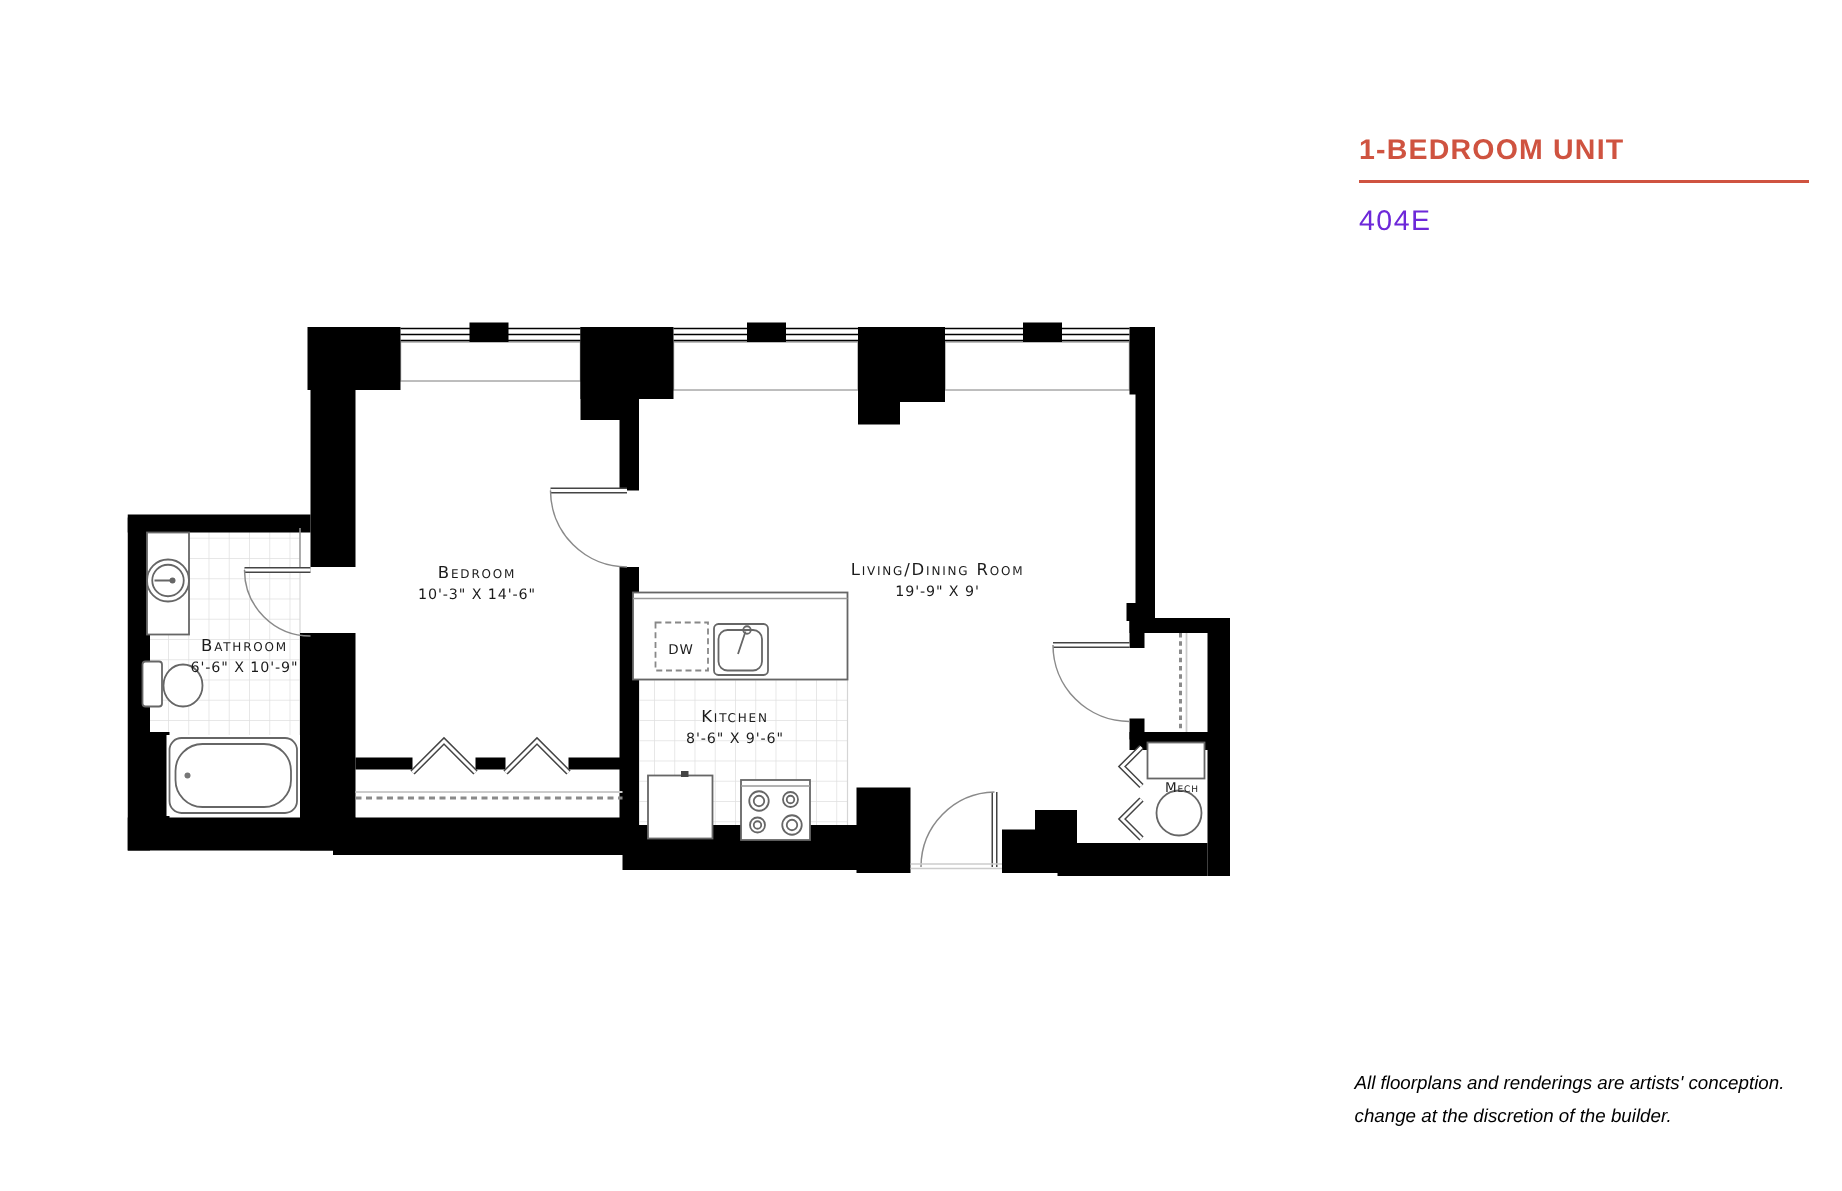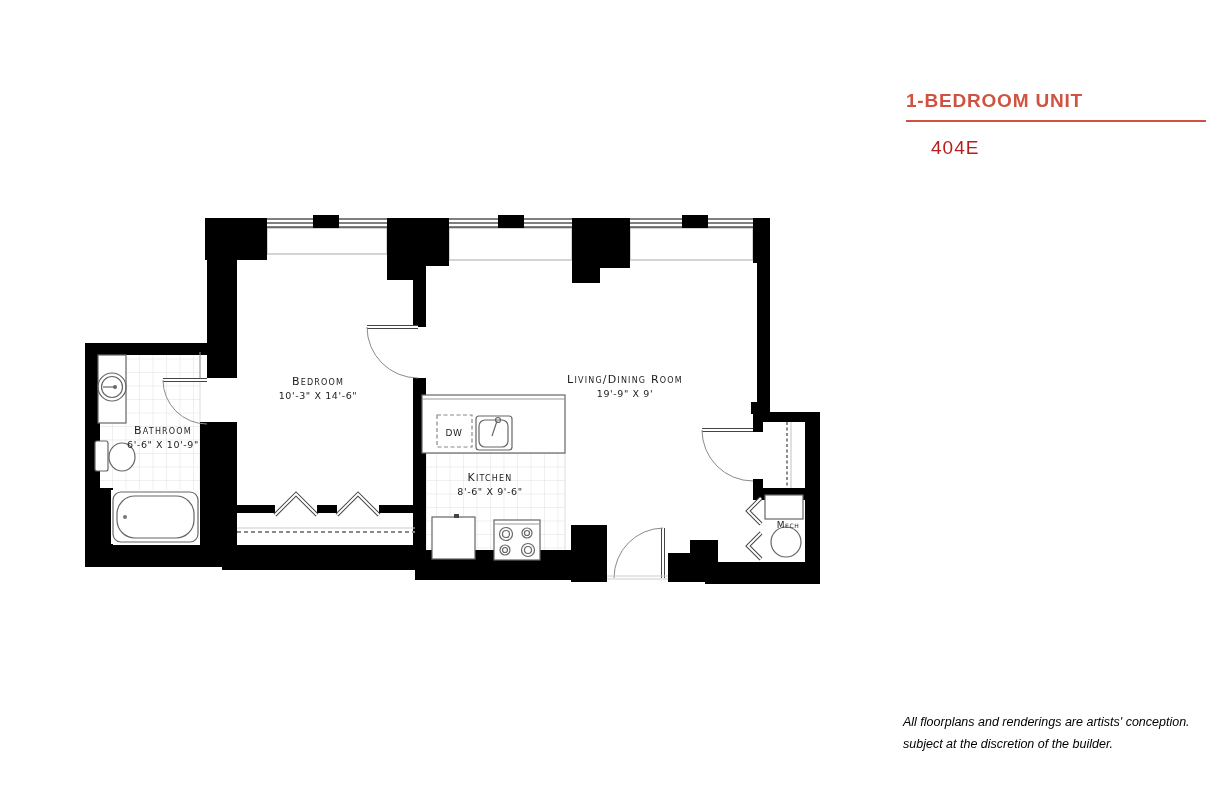--- a/index.html
+++ b/index.html
@@ -9,21 +9,21 @@
     border-radius:27px;
   }
   
   .info-panel{position:absolute;left:906px;top:90px;width:300px;}
   .plan-title{
     font-size:19px;font-weight:bold;letter-spacing:0.8px;color:#cf5340;
     margin:0;line-height:1.2;
   }
   .title-rule{height:2px;background:#cf5340;margin-top:7px;}
   .unit-number{
-    font-size:19px;color:#b91c1c;letter-spacing:1px;margin-top:15px;font-weight:normal;margin-left:25px;
+    font-size:19px;color:#6d28d9;letter-spacing:1px;margin-top:15px;font-weight:normal;
   }
   .disclaimer{
     position:absolute;left:903px;top:711px;width:320px;
     font-style:italic;color:#000000;font-size:12.5px;line-height:22px;
   }
   .disclaimer div{white-space:nowrap;}
   
   .plan-wrap{position:absolute;left:85px;top:210px;width:735px;height:380px;}
   .wall{fill:#000000;stroke:none;}
   .winline{stroke:#000000;stroke-width:1;}
@@ -44,21 +44,21 @@
 <div class="page">
 
   <div class="info-panel">
     <h1 class="plan-title">1-BEDROOM UNIT</h1>
     <div class="title-rule"></div>
     <div class="unit-number">404E</div>
   </div>
 
   <div class="disclaimer">
     <div>All floorplans and renderings are artists' conception.</div>
-    <div>subject at the discretion of the builder.</div>
+    <div>change at the discretion of the builder.</div>
   </div>
 
   <div class="plan-wrap">
   <svg width="735" height="380" viewBox="0 0 735 380" xmlns="http://www.w3.org/2000/svg">
     <defs>
       <pattern id="tile" width="13.5" height="13.5" patternUnits="userSpaceOnUse">
         <path d="M13.5 0H0V13.5" fill="none" stroke="#e0e0e0" stroke-width="1"></path>
       </pattern>
     </defs>
 

